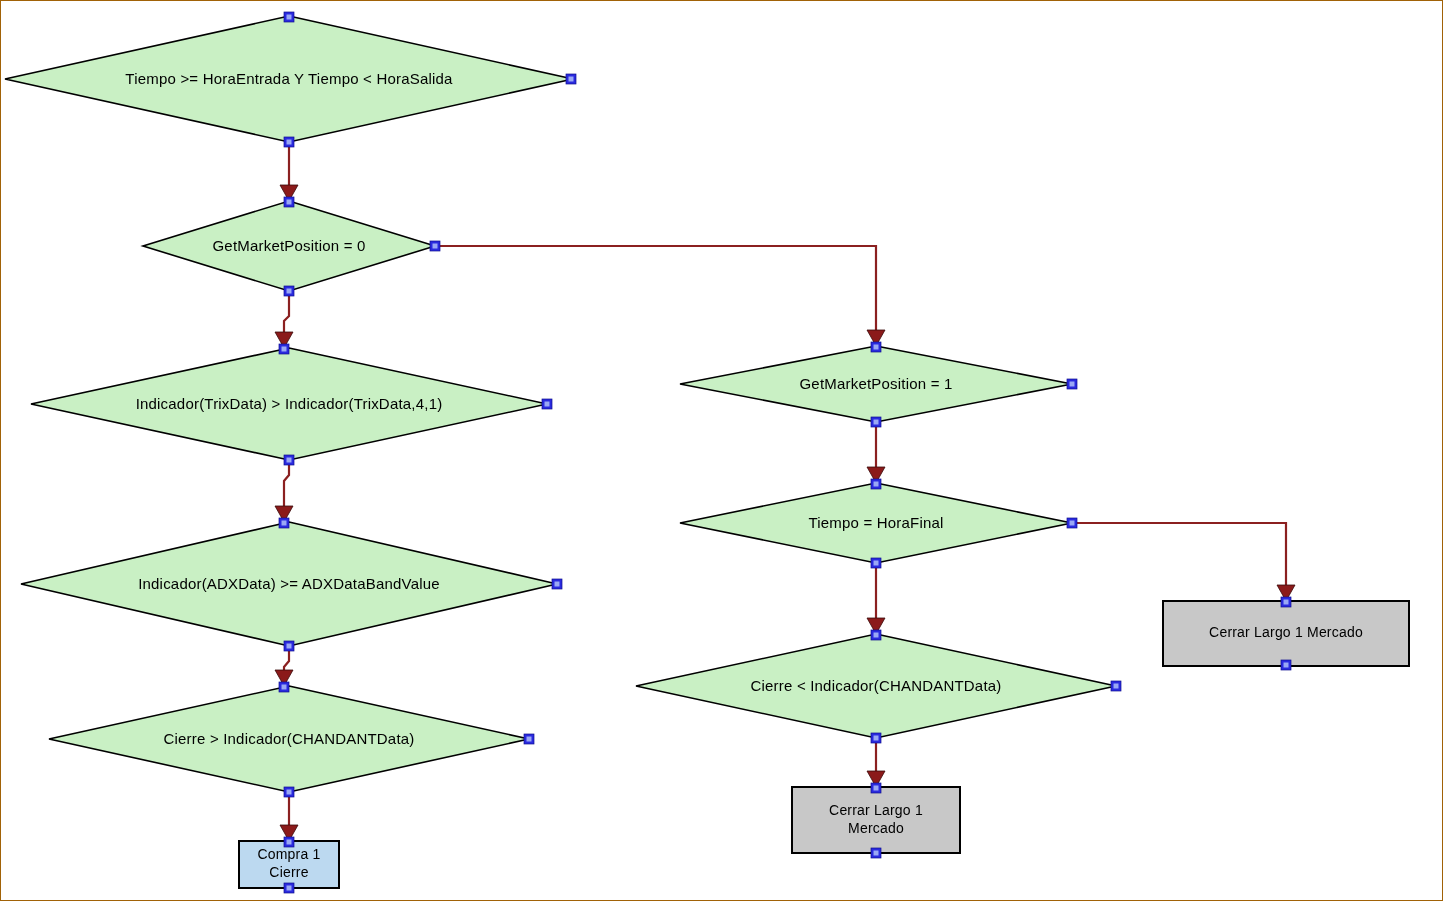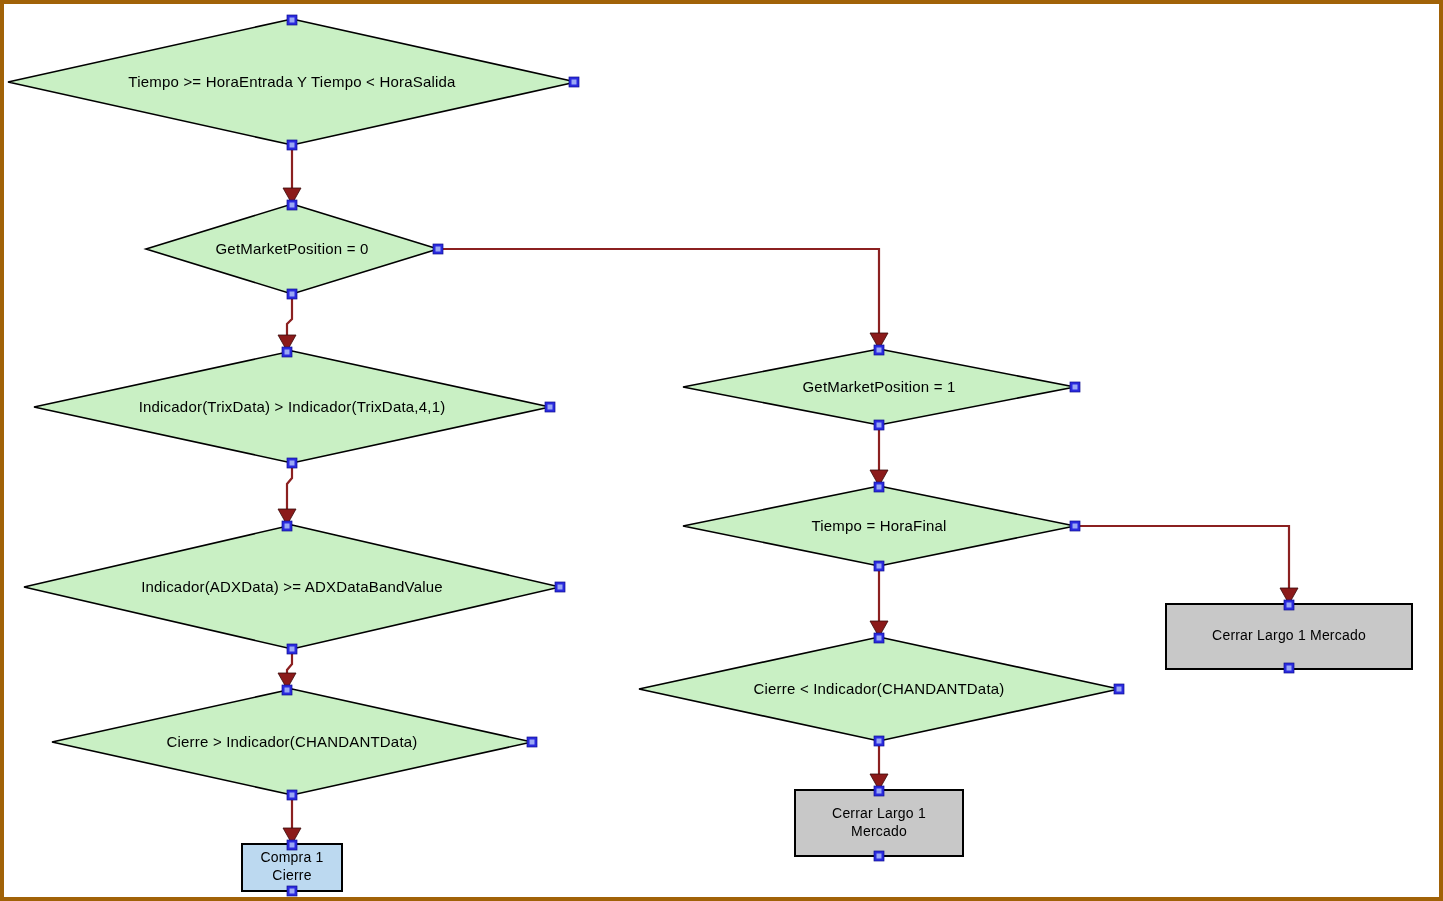--- a/index.html
+++ b/index.html
@@ -6,21 +6,21 @@
     margin: 0;
     padding: 0;
     background: #ffffff;
   }
   #canvas-root {
     position: relative;
     width: 1443px;
     height: 901px;
     background: #ffffff;
     box-sizing: border-box;
-    border: 4px solid #a16207;
+    border: 1px solid #a16207;
     overflow: hidden;
     font-family: "Liberation Sans", sans-serif;
   }
   #diagram-svg {
     position: absolute;
     left: 0;
     top: 0;
     width: 1443px;
     height: 901px;
     display: block;

